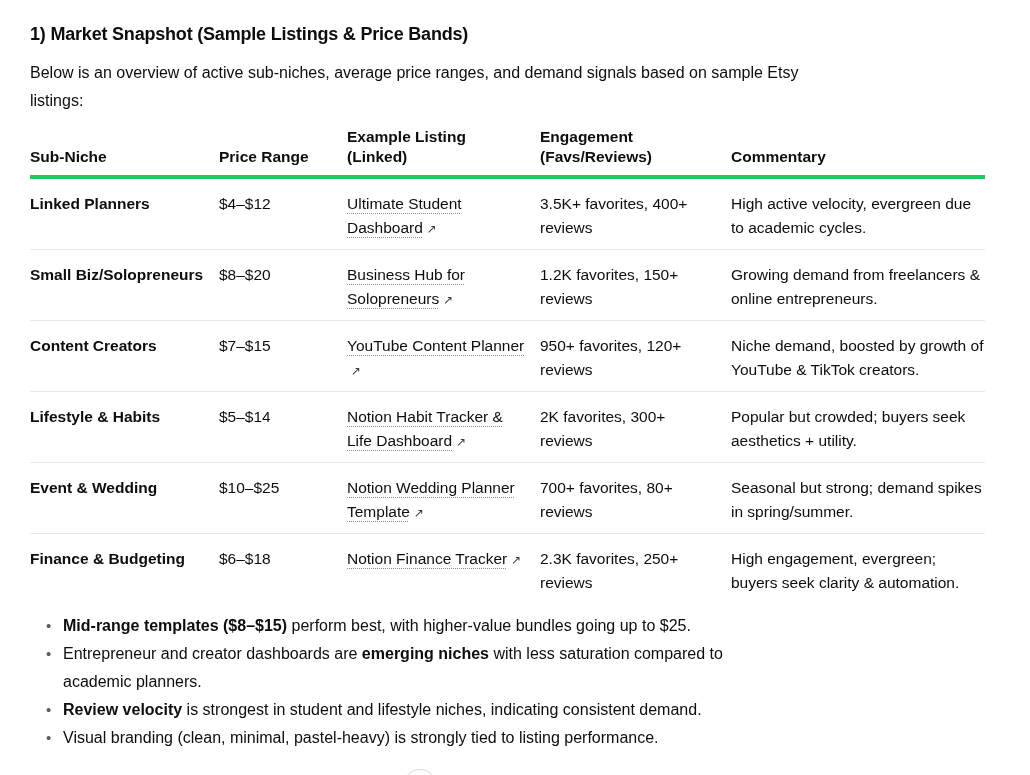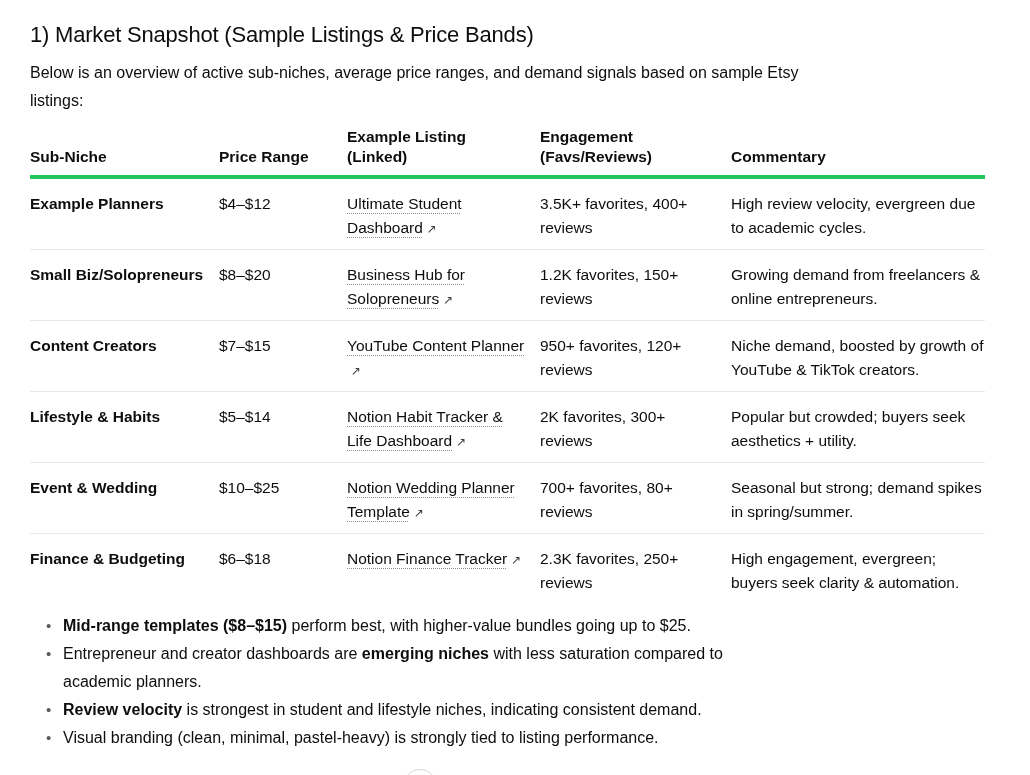--- a/index.html
+++ b/index.html
@@ -10,22 +10,22 @@
     font-family: "Liberation Sans", "DejaVu Sans", sans-serif;
     overflow: hidden;
     position: relative;
   }
   .content {
     width: 955px;
     margin-left: 30px;
     padding-top: 22px;
   }
   .section-title {
-    font-size: 22px;
-    font-weight: normal;
+    font-size: 18px;
+    font-weight: bold;
     line-height: 25px;
     letter-spacing: -0.2px;
   }
   .intro {
     margin-top: 12px;
     font-size: 16px;
     line-height: 28px;
     max-width: 808px;
   }
   table.market-table {
@@ -128,25 +128,25 @@
       <tr id="header-row">
           <th>Sub-Niche</th>
           <th>Price Range</th>
           <th>Example Listing (Linked)</th>
           <th>Engagement (Favs/Reviews)</th>
           <th>Commentary</th>
         </tr>
     </thead>
     <tbody id="table-body">
         <tr>
-          <td class="cell-subniche">Example Planners</td>
+          <td class="cell-subniche">Linked Planners</td>
           <td>$4–$12</td>
           <td><a class="listing-link"><span class="link-text">Ultimate Student Dashboard</span><span class="ext-icon">↗</span></a></td>
           <td>3.5K+ favorites, 400+ reviews</td>
-          <td>High review velocity, evergreen due to academic cycles.</td>
+          <td>High active velocity, evergreen due to academic cycles.</td>
         </tr>
         <tr>
           <td class="cell-subniche">Small Biz/Solopreneurs</td>
           <td>$8–$20</td>
           <td><a class="listing-link"><span class="link-text">Business Hub for Solopreneurs</span><span class="ext-icon">↗</span></a></td>
           <td>1.2K favorites, 150+ reviews</td>
           <td>Growing demand from freelancers &amp; online entrepreneurs.</td>
         </tr>
         <tr>
           <td class="cell-subniche">Content Creators</td>

